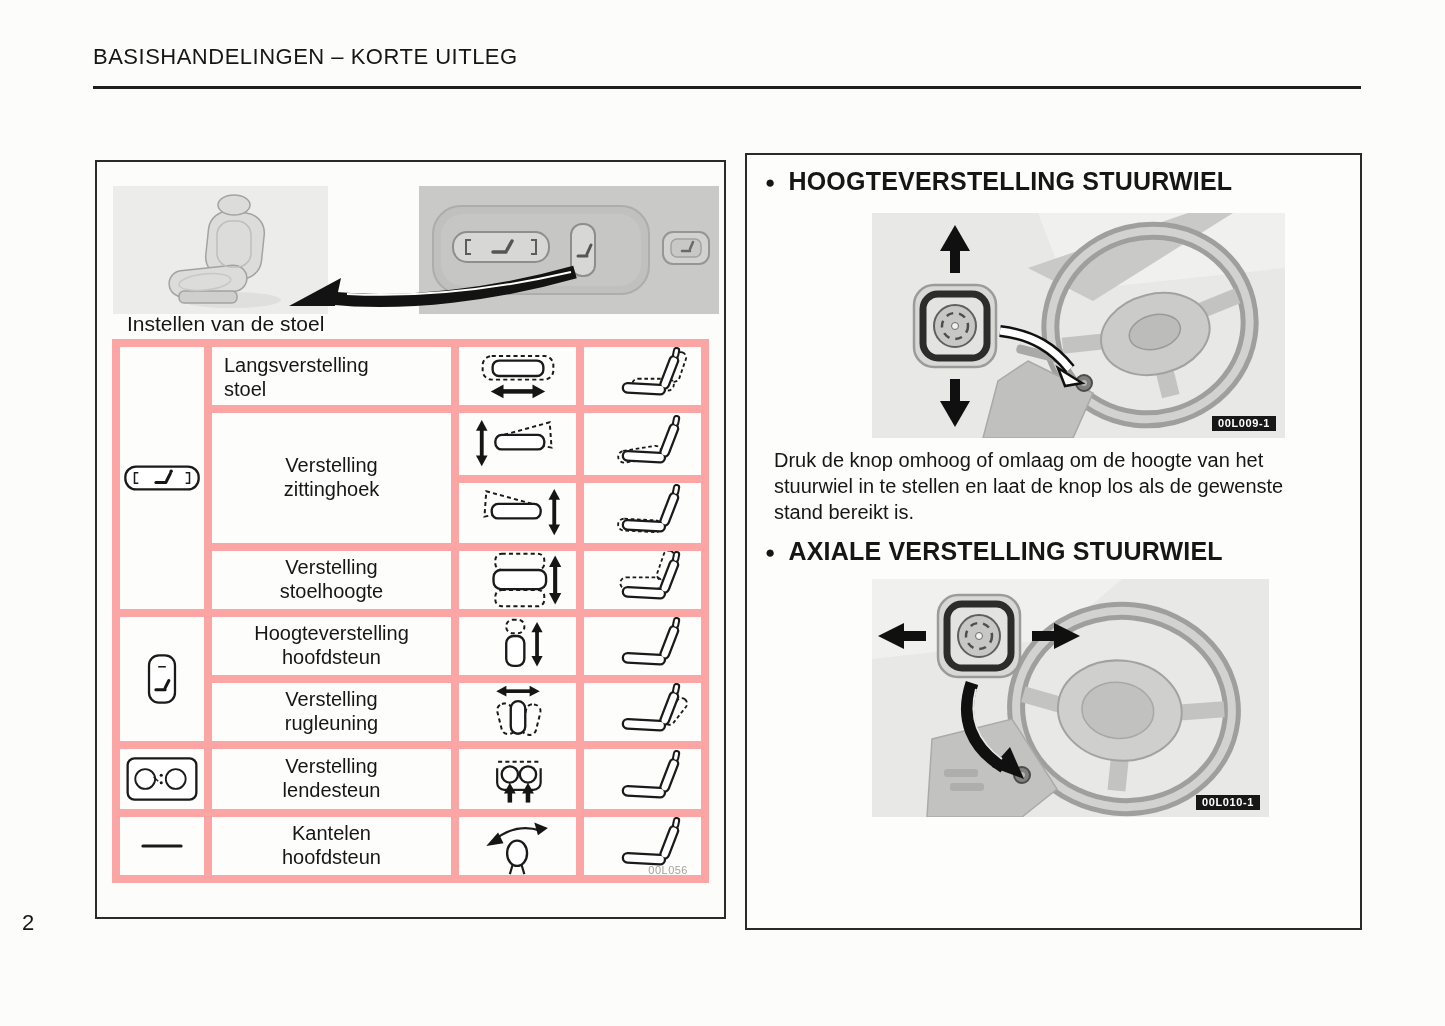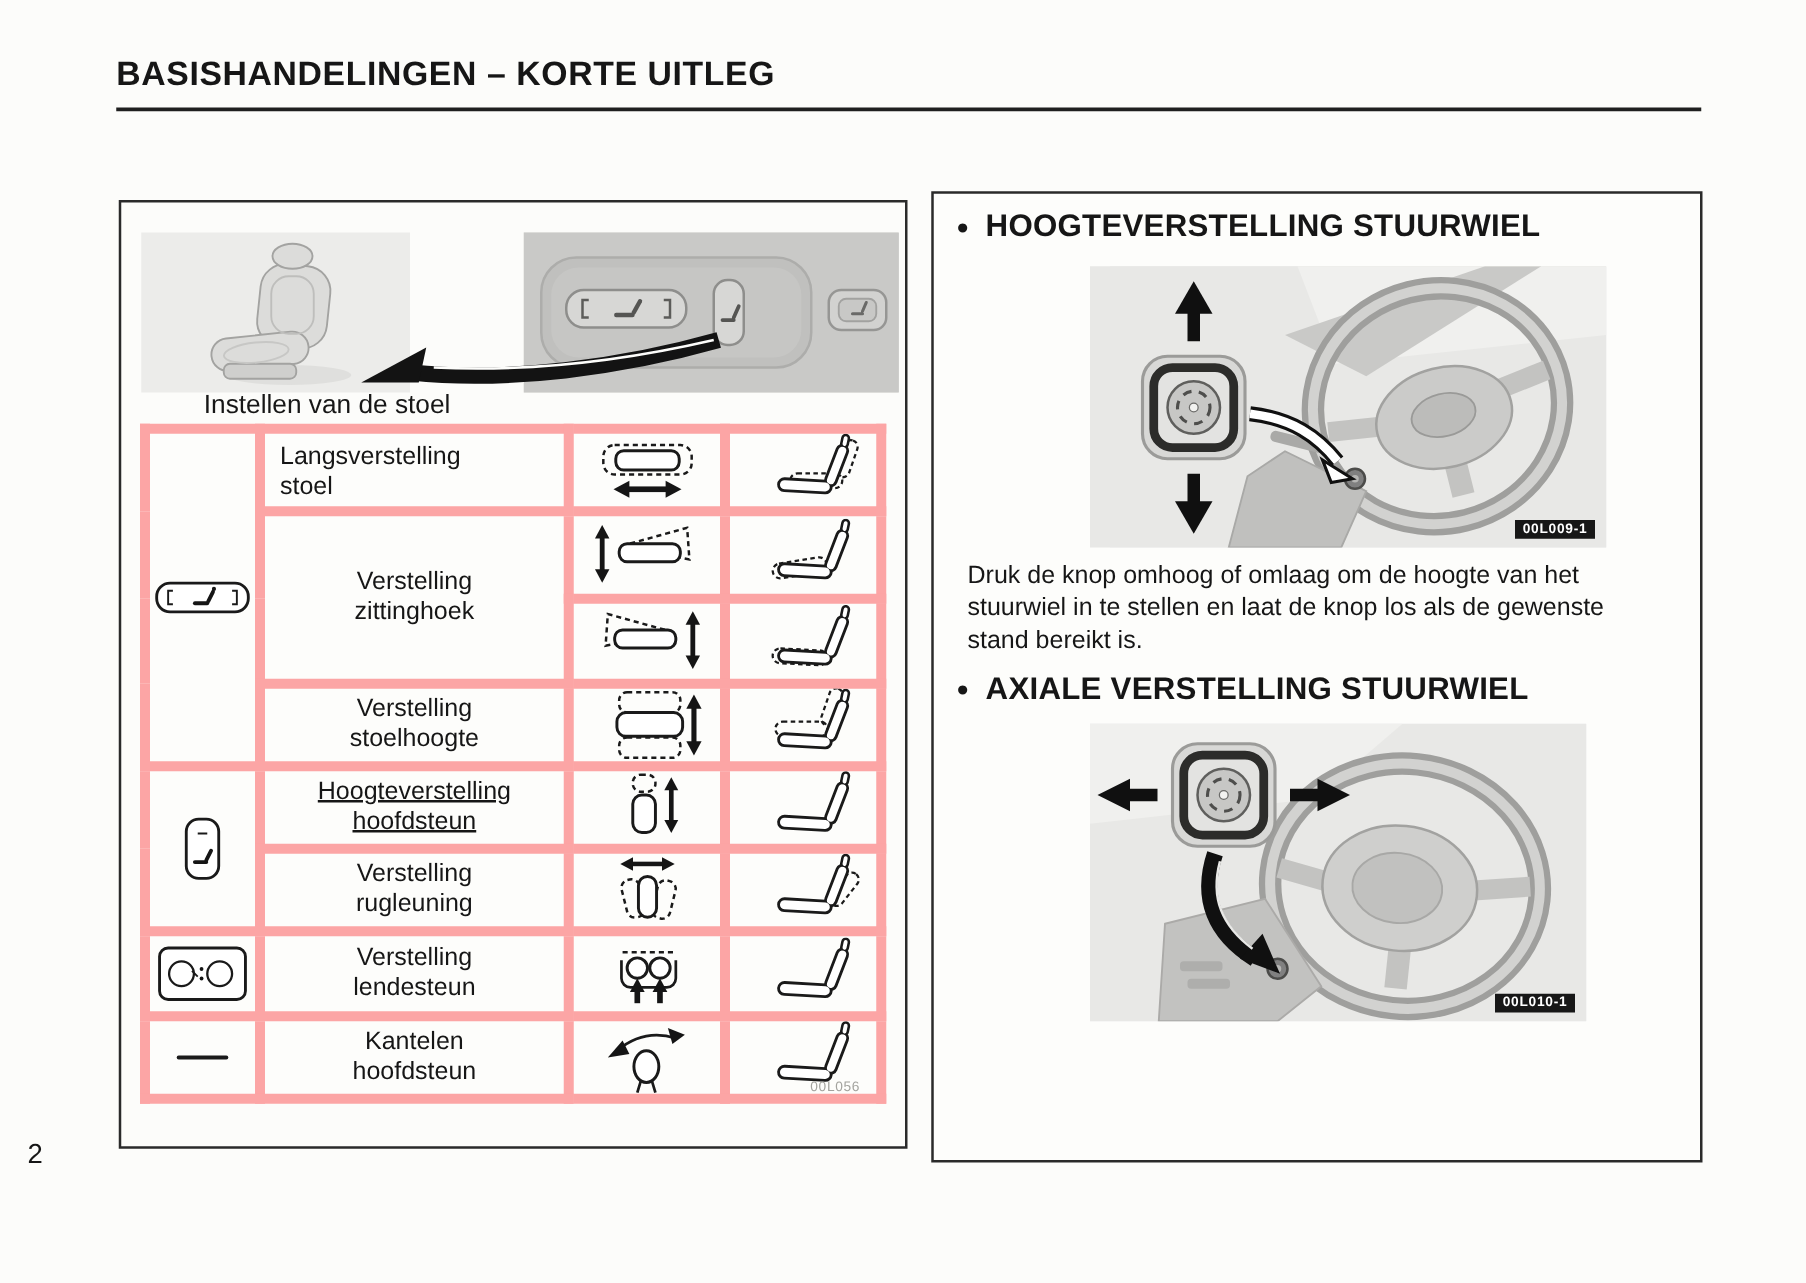--- a/index.html
+++ b/index.html
@@ -2,42 +2,42 @@
 <html><head>
 <meta charset="utf-8">
 <style>
   html,body{margin:0;padding:0;background:#e9e9e7;}
   .page{
     position:relative;width:1445px;height:1026px;margin:0 auto;
     background:#fcfcfa;overflow:hidden;
     font-family:"Liberation Sans",sans-serif;color:#161616;
   }
   
-  .header-title{position:absolute;left:93px;top:44px;font-size:27px;font-weight:700;letter-spacing:.5px;}
+  .header-title{position:absolute;left:93px;top:44px;font-size:22px;font-weight:400;letter-spacing:.5px;}
   .header-rule{position:absolute;left:93px;top:86px;width:1268px;height:3px;background:#1f1f1f;}
   .sec-title{position:absolute;top:104px;font-size:33px;font-weight:700;letter-spacing:.5px;}
   .sec1-title{left:93px;}
   .sec2-title{left:748px;}
   .page-num{position:absolute;left:22px;top:910px;font-size:22px;}
   
   .box{position:absolute;border:2px solid #2a2a2a;background:#fcfcfa;}
   .box1{left:95px;top:160px;width:627px;height:755px;}
   .box2{left:745px;top:153px;width:613px;height:773px;background:#fdfdfb;}
   
   .seat-photo{position:absolute;left:16px;top:24px;width:215px;height:128px;background:#ececea;}
   .panel-photo{position:absolute;left:322px;top:24px;width:300px;height:128px;background:#c9c9c7;}
   .strip-arrow{position:absolute;left:190px;top:102px;width:290px;height:56px;}
-  .fig-caption{position:absolute;left:30px;top:150px;font-size:21px;margin-left:36px;}
+  .fig-caption{position:absolute;left:30px;top:150px;font-size:21px;}
   .seat-table{position:absolute;left:15px;top:177px;border-collapse:collapse;table-layout:fixed;}
   .seat-table td{border:8px solid #fca5a5;padding:0;text-align:center;vertical-align:middle;background:#fdfdfb;}
   .col-switch{width:83px;} .col-label{width:247px;} .col-move{width:125px;} .col-seat{width:125px;}
   .label-cell{font-size:20px;line-height:1.18;white-space:pre-line;}
   .label-topleft{text-align:left !important;vertical-align:top !important;padding:7px 0 0 12px !important;}
   .r1{height:63px;} .r2{height:70px;} .r3{height:68px;} .r4{height:62px;}
-  .r5{height:63px;text-decoration:underline;} .r6{height:64px;} .r7{height:68px;} .r8{height:65px;padding-left:20px;}
+  .r5{height:63px;} .r6{height:64px;} .r7{height:68px;} .r8{height:65px;padding-left:20px;}
   .fig-code{position:absolute;right:36px;top:702px;font-size:11px;color:#a3a39e;letter-spacing:.5px;}
   
   .ic{width:114px;height:58px;display:block;margin:0 auto;}
   .ic-sm{width:84px;height:52px;display:block;margin:0 auto;}
   .mirror{transform:scaleX(-1);}
   .solid{fill:#fff;stroke:#1a1a1a;stroke-width:2.6px;}
   .solid3{fill:#fff;stroke:#1a1a1a;stroke-width:3px;}
   .dash{fill:none;stroke:#1a1a1a;stroke-width:2.2px;stroke-dasharray:4.5 3.5;}
   .line{fill:none;stroke:#1a1a1a;stroke-width:2.4px;}
   .line2{fill:none;stroke:#1a1a1a;stroke-width:2px;}

